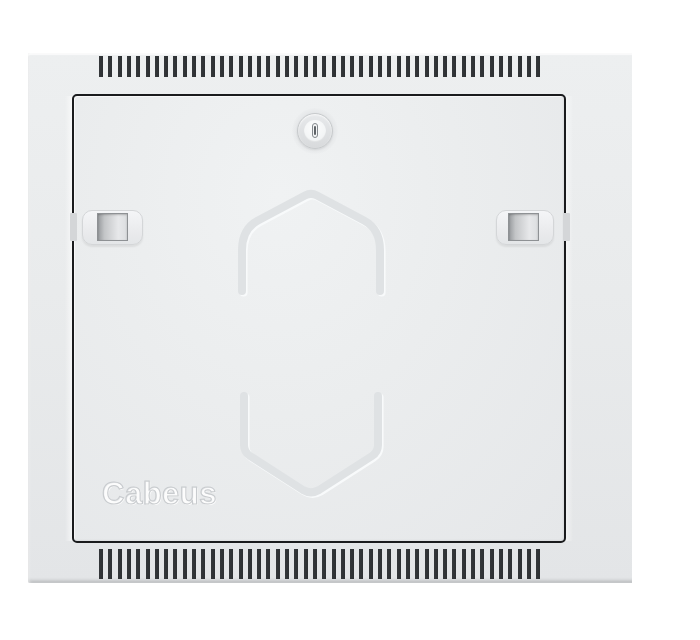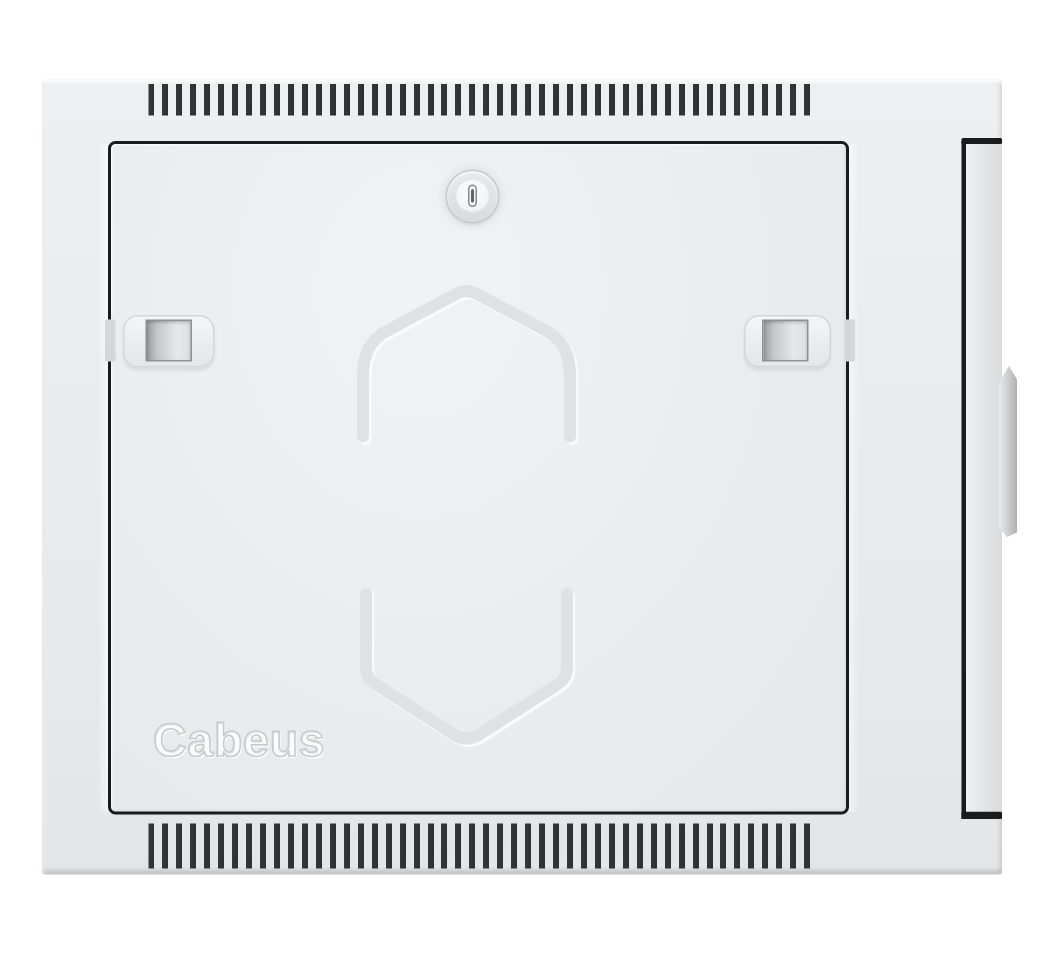--- a/index.html
+++ b/index.html
@@ -1,17 +1,17 @@
 <!DOCTYPE html>
 <html><head>
 <meta charset="utf-8">
 <style>
   html,body{margin:0;padding:0;background:#ffffff;}
   .stage{
-    position:relative;width:700px;height:640px;background:#ffffff;overflow:hidden;
+    position:relative;width:632px;height:640px;background:#ffffff;overflow:hidden;
     font-family:"Liberation Sans", sans-serif;
   }
   
   .cabinet-body{
     position:absolute;left:28px;top:53px;width:640px;height:530px;
     background:linear-gradient(180deg,#edeff0 0%,#e9ebec 45%,#e3e5e7 100%);
     border-radius:2px;
     box-shadow:
       inset 0 2px 1px rgba(255,255,255,.75),
       inset 2px 0 2px rgba(255,255,255,.35),

